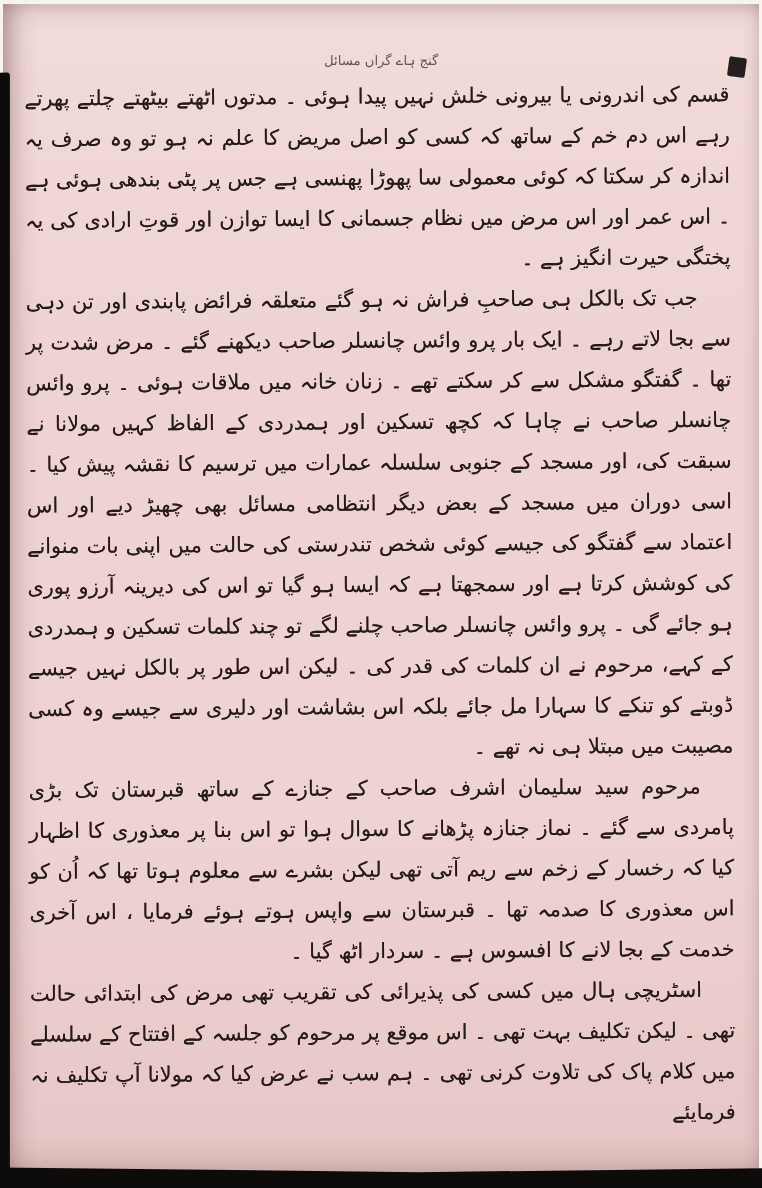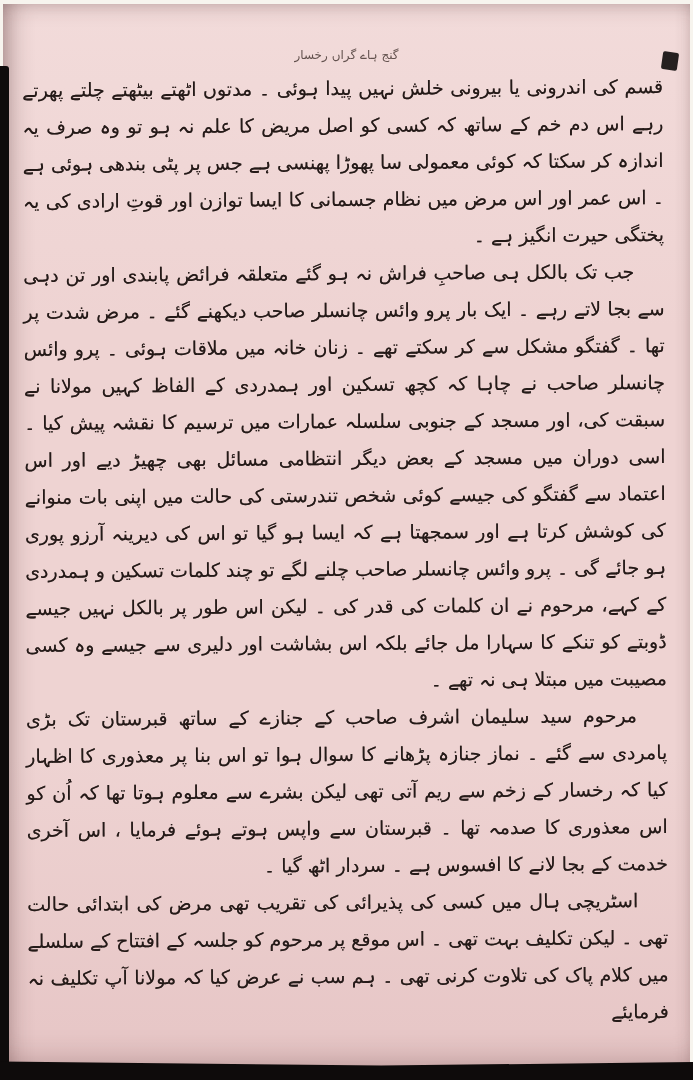--- a/index.html
+++ b/index.html
@@ -78,21 +78,21 @@
     border-radius:2px;
     transform:rotate(8deg);
     opacity:.9;
   }
 </style>
 </head>
 <body>
 
 <div class="paper">
 
-  <div class="running-header">گنج ہاے گراں رخسار</div>
+  <div class="running-header">گنج ہاے گراں مسائل</div>
 
   <div class="text-block">
     <p class="para">قسم کی اندرونی یا بیرونی خلش نہیں پیدا ہوئی ۔ مدتوں اٹھتے بیٹھتے چلتے پھرتے رہے اس دم خم کے ساتھ کہ کسی کو اصل مریض کا علم نہ ہو تو وہ صرف یہ اندازہ کر سکتا کہ کوئی معمولی سا پھوڑا پھنسی ہے جس پر پٹی بندھی ہوئی ہے ۔ اس عمر اور اس مرض میں نظام جسمانی کا ایسا توازن اور قوتِ ارادی کی یہ پختگی حیرت انگیز ہے ۔</p>
     <p class="para indent">جب تک بالکل ہی صاحبِ فراش نہ ہو گئے متعلقہ فرائض پابندی اور تن دہی سے بجا لاتے رہے ۔ ایک بار پرو وائس چانسلر صاحب دیکھنے گئے ۔ مرض شدت پر تھا ۔ گفتگو مشکل سے کر سکتے تھے ۔ زنان خانہ میں ملاقات ہوئی ۔ پرو وائس چانسلر صاحب نے چاہا کہ کچھ تسکین اور ہمدردی کے الفاظ کہیں مولانا نے سبقت کی، اور مسجد کے جنوبی سلسلہ عمارات میں ترسیم کا نقشہ پیش کیا ۔ اسی دوران میں مسجد کے بعض دیگر انتظامی مسائل بھی چھیڑ دیے اور اس اعتماد سے گفتگو کی جیسے کوئی شخص تندرستی کی حالت میں اپنی بات منوانے کی کوشش کرتا ہے اور سمجھتا ہے کہ ایسا ہو گیا تو اس کی دیرینہ آرزو پوری ہو جائے گی ۔ پرو وائس چانسلر صاحب چلنے لگے تو چند کلمات تسکین و ہمدردی کے کہے، مرحوم نے ان کلمات کی قدر کی ۔ لیکن اس طور پر بالکل نہیں جیسے ڈوبتے کو تنکے کا سہارا مل جائے بلکہ اس بشاشت اور دلیری سے جیسے وہ کسی مصیبت میں مبتلا ہی نہ تھے ۔</p>
     <p class="para indent">مرحوم سید سلیمان اشرف صاحب کے جنازے کے ساتھ قبرستان تک بڑی پامردی سے گئے ۔ نماز جنازہ پڑھانے کا سوال ہوا تو اس بنا پر معذوری کا اظہار کیا کہ رخسار کے زخم سے ریم آتی تھی لیکن بشرے سے معلوم ہوتا تھا کہ اُن کو اس معذوری کا صدمہ تھا ۔ قبرستان سے واپس ہوتے ہوئے فرمایا ، اس آخری خدمت کے بجا لانے کا افسوس ہے ۔ سردار اٹھ گیا ۔</p>
     <p class="para indent">اسٹریچی ہال میں کسی کی پذیرائی کی تقریب تھی مرض کی ابتدائی حالت تھی ۔ لیکن تکلیف بہت تھی ۔ اس موقع پر مرحوم کو جلسہ کے افتتاح کے سلسلے میں کلام پاک کی تلاوت کرنی تھی ۔ ہم سب نے عرض کیا کہ مولانا آپ تکلیف نہ فرمایئے</p>
   </div>
 
   <div class="edge-corner-tr"></div>
 </div>

